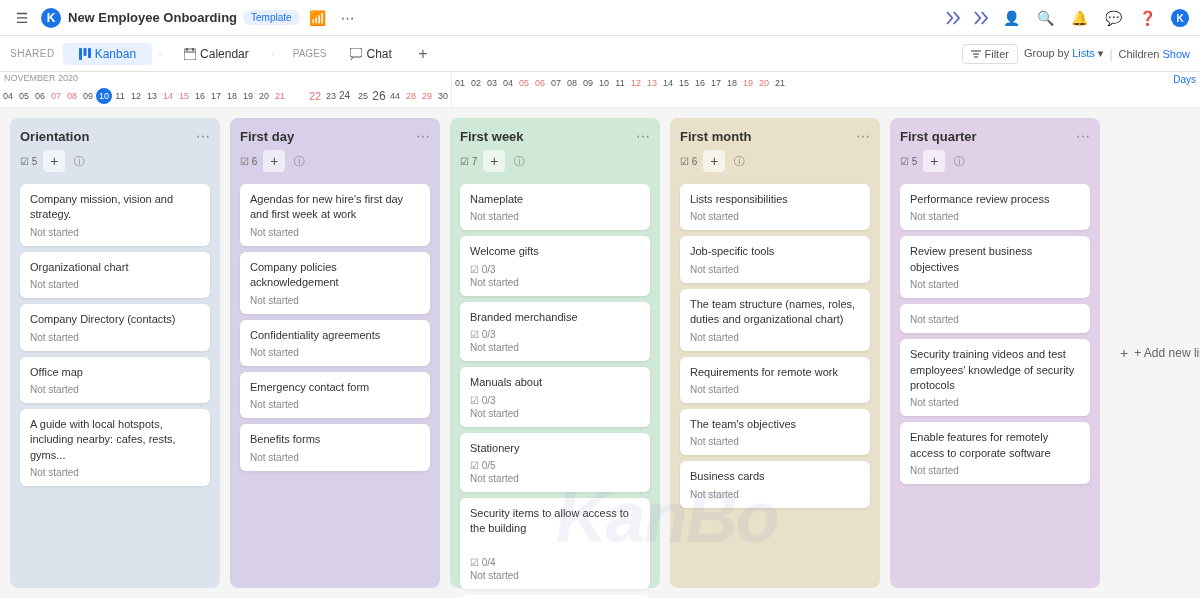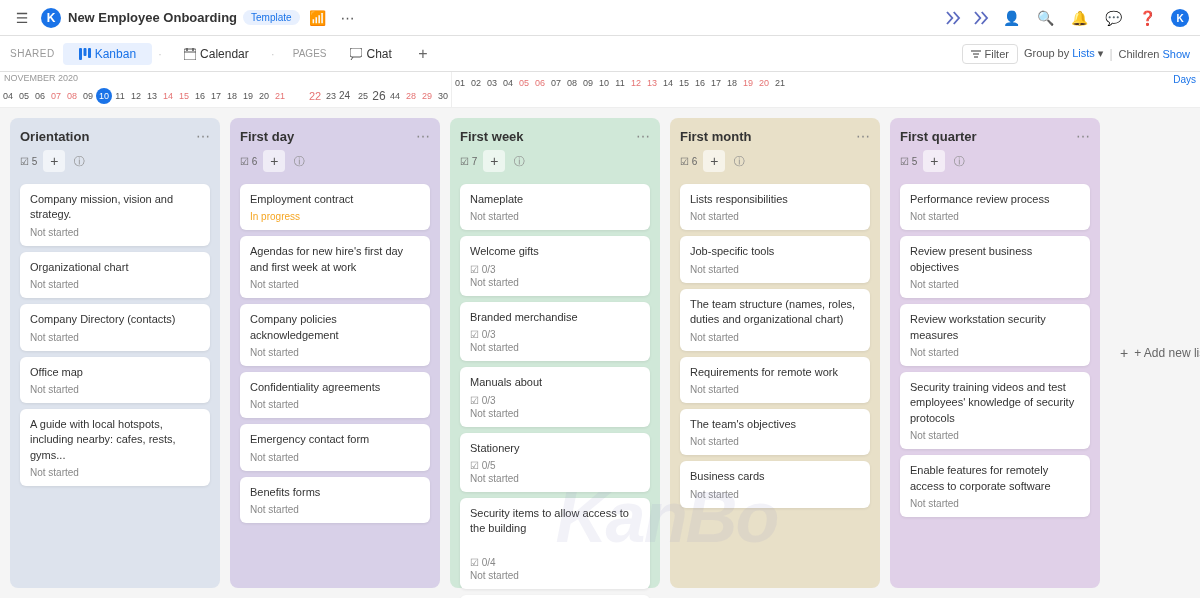--- a/index.html
+++ b/index.html
@@ -249,25 +249,20 @@
       <div class="list" style="background: rgb(216, 208, 232);">
     <div class="list-header">
       <span class="list-title">First day</span>
       <span class="list-menu">⋯</span>
     </div>
     <div style="display:flex;align-items:center;gap:6px;margin-bottom:6px;">
       <span style="font-size:10px;color:#666;">☑ 6</span>
       <div class="list-add">+</div>
       <div class="list-info">ⓘ</div>
     </div>
-  <div class="card">
-      <div class="card-title">Employment contract</div>
-
-      <div style="font-size:10px;color:#f5a623;margin-top:2px;">In progress</div>
-    </div>
         <div class="card">
       <div class="card-title">Agendas for new hire's first day and first week at work</div>
 
       <div style="font-size:10px;color:#888;margin-top:2px;">Not started</div>
     </div>
         <div class="card">
       <div class="card-title">Company policies acknowledgement</div>
 
       <div style="font-size:10px;color:#888;margin-top:2px;">Not started</div>
     </div>
@@ -387,21 +382,20 @@
       <div class="card-title">Performance review process</div>
 
       <div style="font-size:10px;color:#888;margin-top:2px;">Not started</div>
     </div>
         <div class="card">
       <div class="card-title">Review present business objectives</div>
 
       <div style="font-size:10px;color:#888;margin-top:2px;">Not started</div>
     </div>
         <div class="card">
-      <div class="card-title">Review workstation security measures</div>
 
       <div style="font-size:10px;color:#888;margin-top:2px;">Not started</div>
     </div>
         <div class="card">
       <div class="card-title">Security training videos and test employees' knowledge of security protocols</div>
 
       <div style="font-size:10px;color:#888;margin-top:2px;">Not started</div>
     </div>
         <div class="card">
       <div class="card-title">Enable features for remotely access to corporate software</div>

